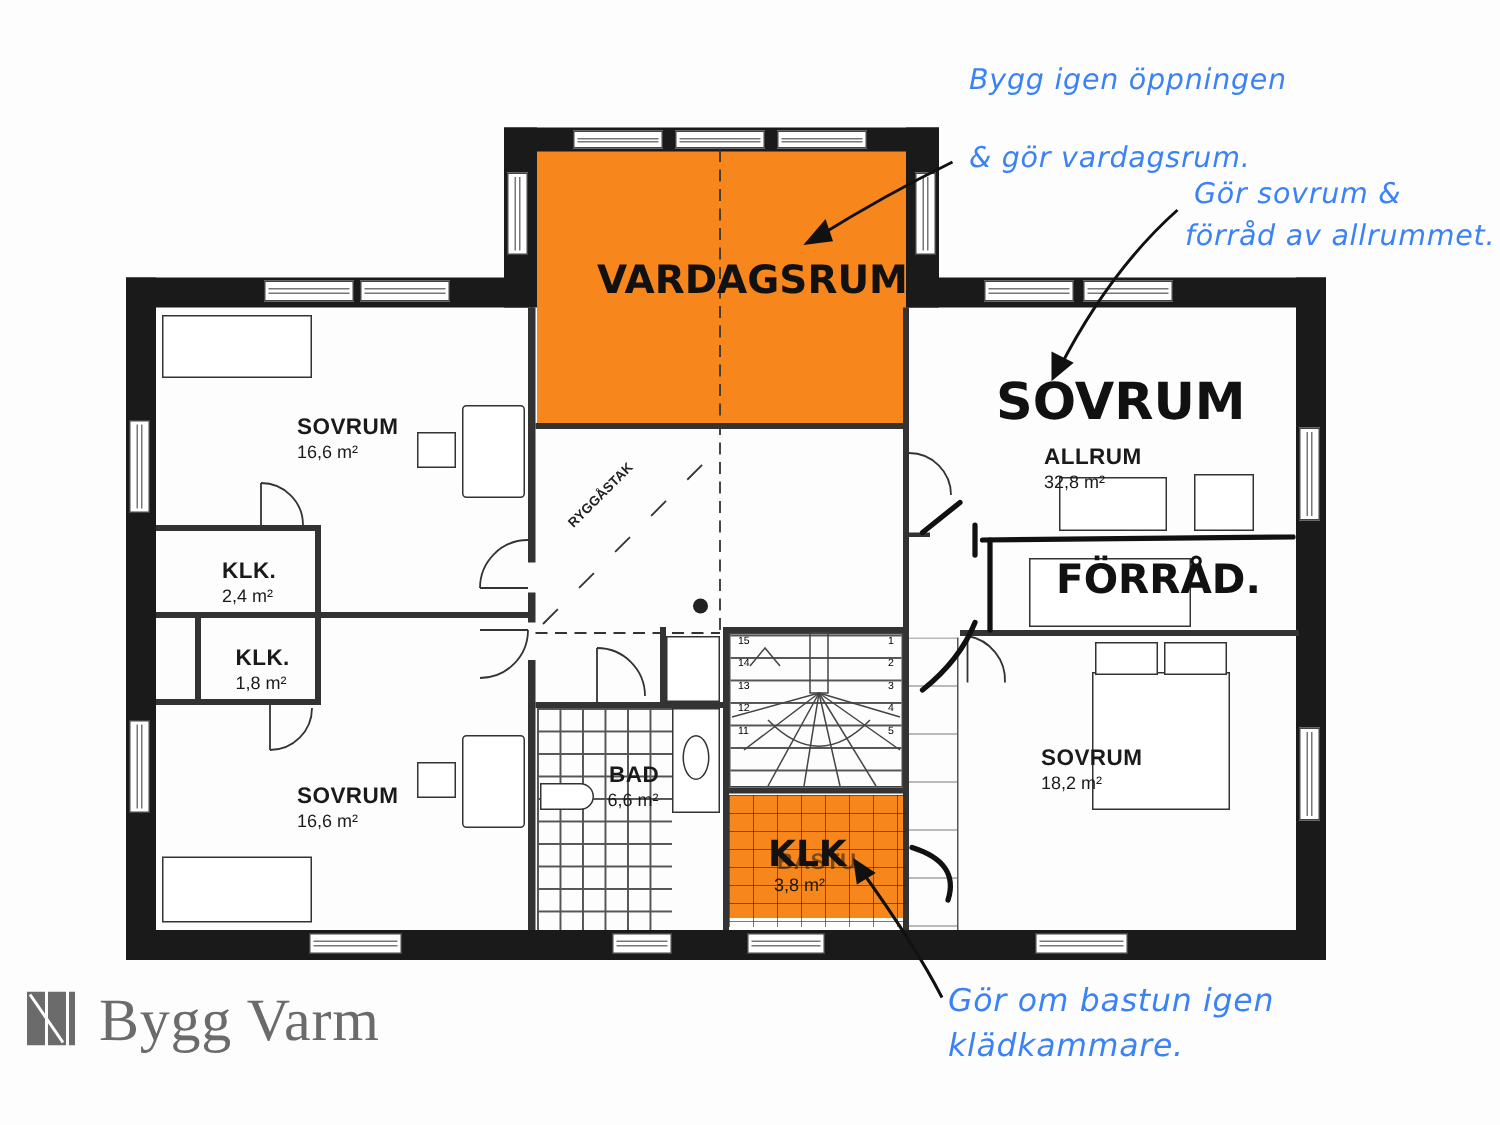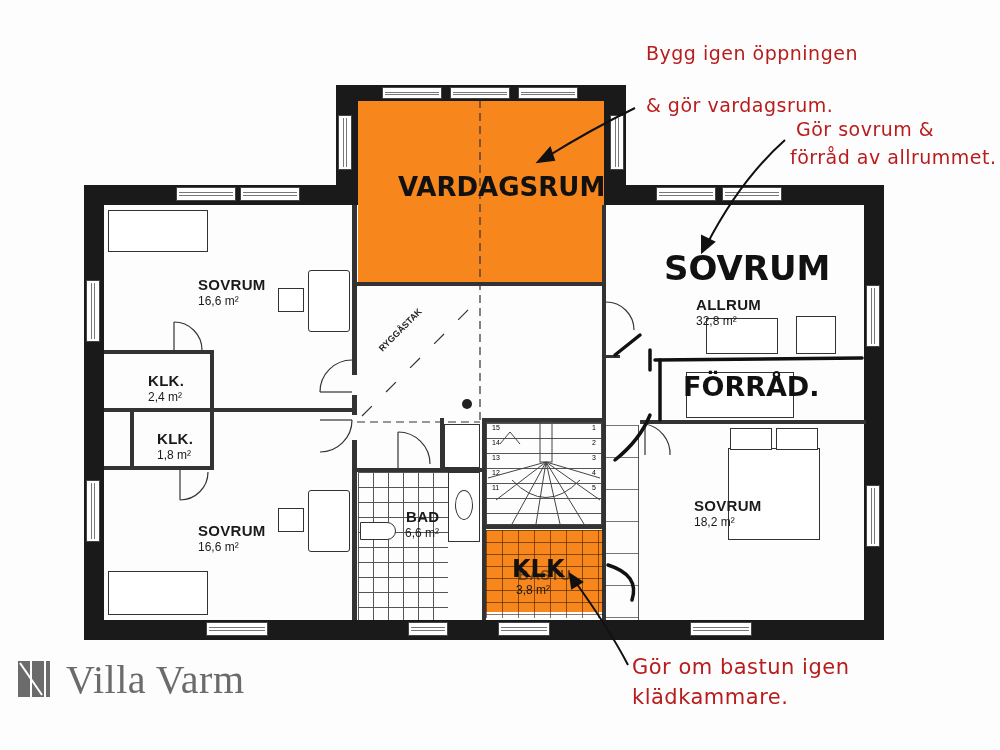--- a/index.html
+++ b/index.html
@@ -7,21 +7,21 @@
   .wall { position:absolute; background:#1a1a1a; }
   .thin { position:absolute; background:#333; }
   .win { position:absolute; background:#fff; border:1px solid #444; box-sizing:border-box; }
   .win::before, .win::after { content:""; position:absolute; background:#777; }
   .win.h::before { left:2px; right:2px; top:35%; height:1px; }
   .win.h::after { left:2px; right:2px; top:60%; height:1px; }
   .win.v::before { top:2px; bottom:2px; left:35%; width:1px; }
   .win.v::after { top:2px; bottom:2px; left:60%; width:1px; }
   .label { position:absolute; font-weight:bold; color:#1a1a1a; font-size:15px; letter-spacing:0.3px; }
   .area { position:absolute; color:#1a1a1a; font-size:12px; }
-  .hand { position:absolute; font-family:"DejaVu Sans", sans-serif; color:#b91c1c; font-size:19px; line-height:26px; letter-spacing:0.5px; }
+  .hand { position:absolute; font-family:"DejaVu Sans", sans-serif; color:#3b82f6; font-size:19px; line-height:26px; letter-spacing:0.5px;font-style:italic; }
   .hand-big { position:absolute; font-family:"DejaVu Sans", sans-serif; font-weight:bold; color:#111; }
   .furn { position:absolute; border:1.5px solid #333; background:#fff; box-sizing:border-box; }
   .orange-fill { position:absolute; background:#f7861c; }
   svg.over { position:absolute; left:0; top:0; pointer-events:none; }
   .logo { position:absolute; left:18px; top:656px; font-family:"Liberation Serif", serif; font-size:40px; color:#6b6b6b; letter-spacing:0.5px; }
   .logo-mark { display:inline-block; width:40px; height:36px; vertical-align:-4px; margin-right:8px; }
 </style>
 </head>
 <body>
 
@@ -179,30 +179,30 @@
     <polygon points="538,162 550,148 554,160"></polygon>
     <path d="M785 140 Q740 180 706 246" fill="none"></path>
     <polygon points="702,252 702,236 714,242"></polygon>
     <path d="M628 665 Q610 630 574 580" fill="none"></path>
     <polygon points="570,574 582,582 572,588"></polygon>
   </g>
 </svg>
 
 <div class="hand-big" style="left:398px;top:172px;font-size:26px;letter-spacing:0px;">VARDAGSRUM</div>
 <div class="hand-big" style="left:664px;top:248px;font-size:34px;">SOVRUM</div>
-<div class="hand-big" style="left:683px;top:371px;font-size:27px;">FÖRRÅD.</div>
+<div class="hand-big" style="left:704px;top:371px;font-size:27px;">FÖRRÅD.</div>
 <div class="hand-big" style="left:512px;top:555px;font-size:24px;">KLK</div>
 
 <div class="hand" style="left:646px;top:40px;">Bygg igen öppningen</div>
 <div class="hand" style="left:646px;top:68px;margin-top:24px;">&amp; gör vardagsrum.</div>
 <div class="hand" style="left:796px;top:116px;">Gör sovrum &amp;</div>
 <div class="hand" style="left:790px;top:144px;">förråd av allrummet.</div>
 <div class="hand" style="left:632px;top:654px;font-size:21px;">Gör om bastun igen</div>
 <div class="hand" style="left:632px;top:684px;font-size:21px;">klädkammare.</div>
 
 <div class="logo">
   <svg class="logo-mark" viewBox="0 0 40 36">
     <rect x="0" y="0" width="12" height="36" fill="#6b6b6b"></rect>
     <rect x="14" y="0" width="12" height="36" fill="#6b6b6b"></rect>
     <rect x="28" y="0" width="4" height="36" fill="#6b6b6b"></rect>
     <line x1="2" y1="2" x2="24" y2="34" stroke="#fff" stroke-width="2"></line>
-  </svg><span>Villa Varm</span>
+  </svg><span>Bygg Varm</span>
 </div>
 
 </body></html>

